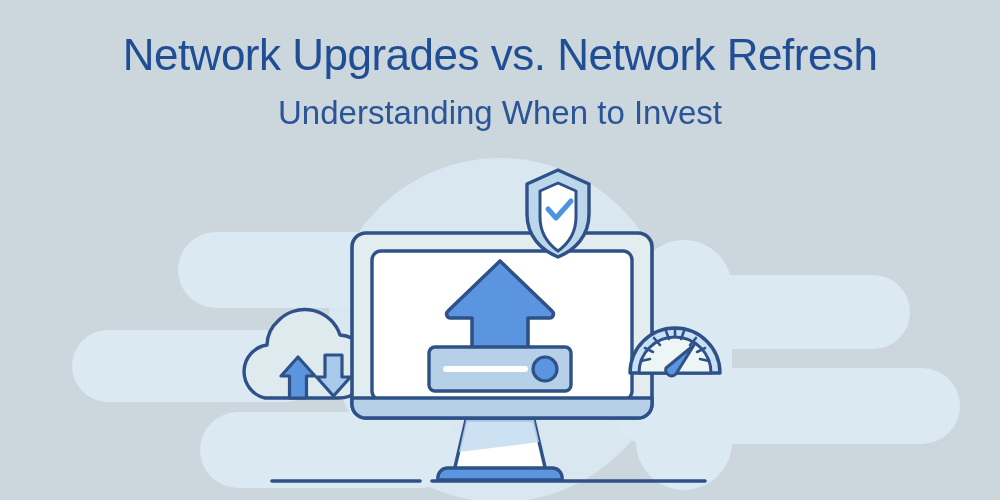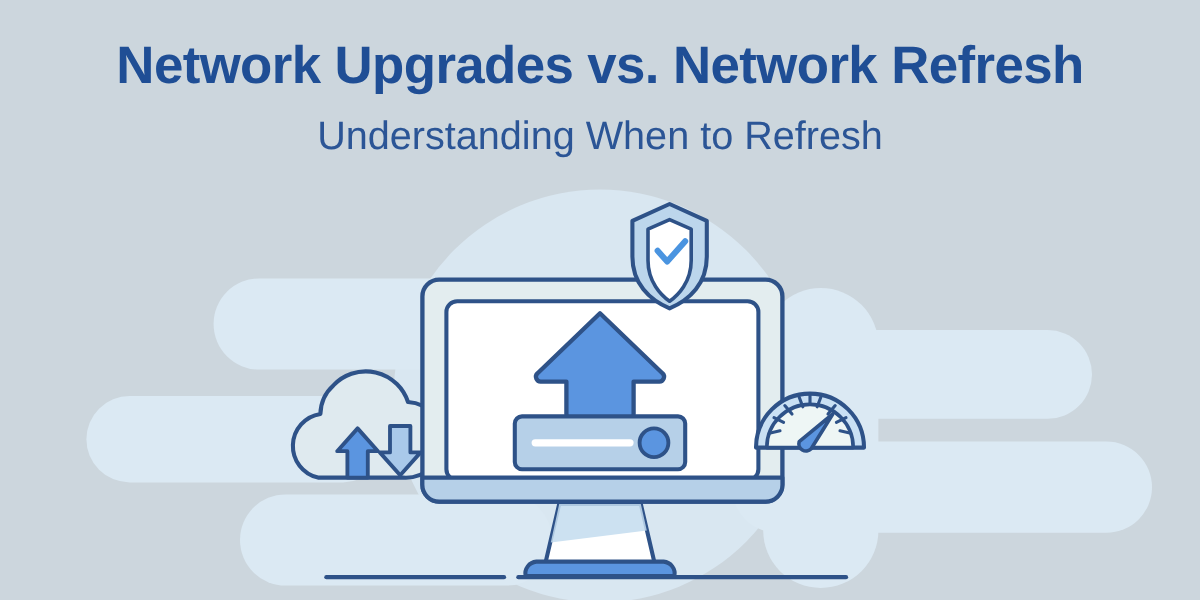--- a/index.html
+++ b/index.html
@@ -26,21 +26,21 @@
     left: 0;
     width: 1000px;
     text-align: center;
     z-index: 5;
   }
   #title {
     margin: 0;
     padding-top: 30px;
     font-family: "Liberation Sans", sans-serif;
     font-size: 44px;
-    font-weight: bold;
+    font-weight: normal;
     letter-spacing: -0.5px;
     color: #1f4e95;
     line-height: 1.12;
   }
   #subtitle {
     margin: 0;
     padding-top: 16px;
     font-family: "Liberation Sans", sans-serif;
     font-size: 33px;
     font-weight: normal;
@@ -142,16 +142,16 @@
 
     <g stroke="#2e5288" stroke-width="3.6" stroke-linecap="round">
       <line x1="272" y1="481" x2="420" y2="481"></line>
       <line x1="432" y1="481" x2="705" y2="481"></line>
     </g>
 
   </svg>
 
   <div id="heading-block">
     <h1 id="title">Network Upgrades vs. Network Refresh</h1>
-    <h2 id="subtitle">Understanding When to Refresh</h2>
+    <h2 id="subtitle">Understanding When to Invest</h2>
   </div>
 
 </div>
 
 </body></html>

